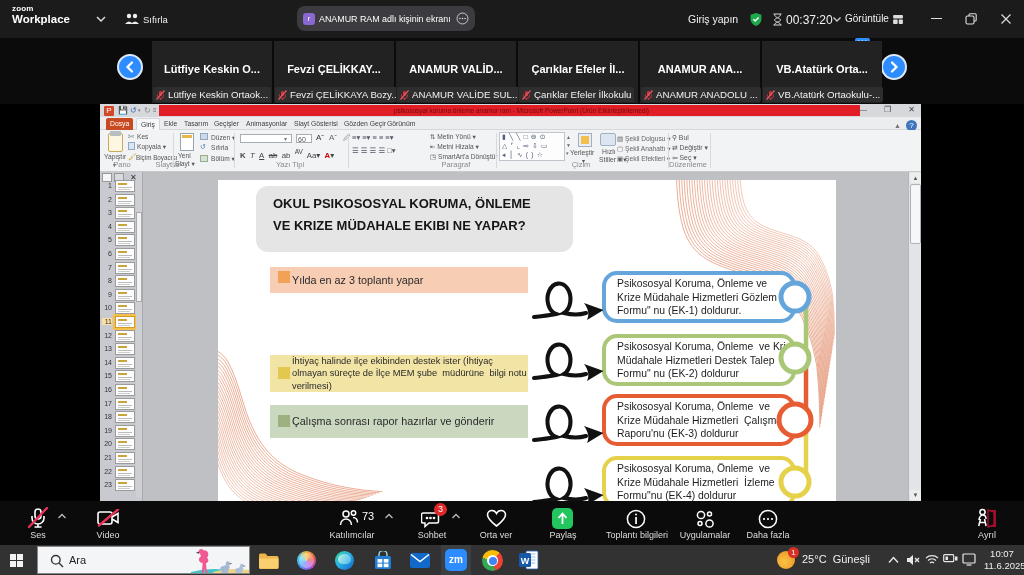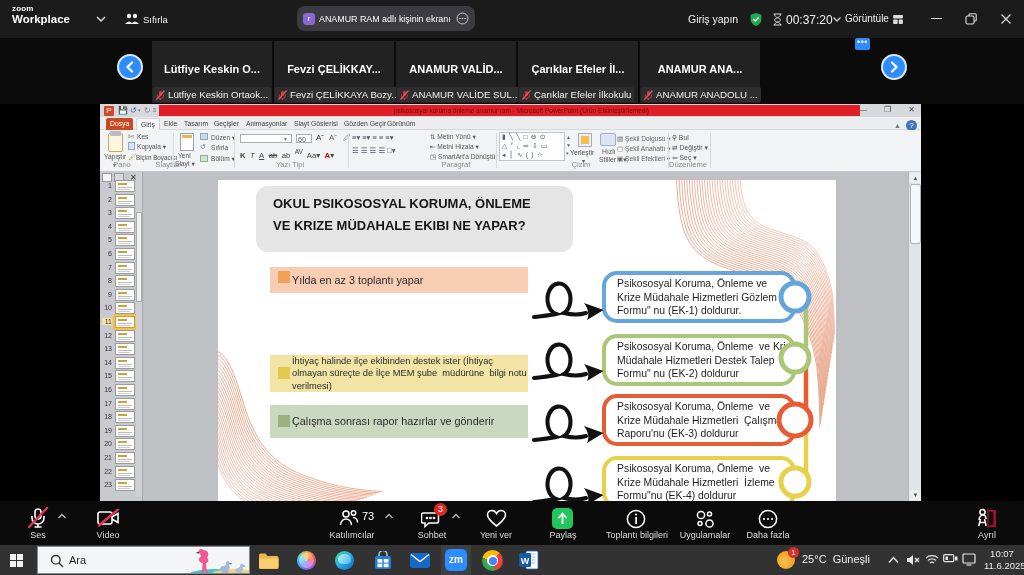--- a/index.html
+++ b/index.html
@@ -166,20 +166,28 @@
           <path d="M0.5 9.5 L8.5 0.5" stroke="#e05560" stroke-width="1.3"></path>
         </svg>Çarıklar Efeler İlkokulu</div>
   </div>
   <div class="tile" style="left:640px;">
     <div class="tname">ANAMUR ANA...</div>
     <div class="tlabel"><svg width="9" height="10" viewBox="0 0 9 10">
           <rect x="3" y="1" width="3" height="5" rx="1.5" fill="#d8323c"></rect>
           <path d="M1.5 4.5 v1 a3 3 0 0 0 6 0 v-1 M4.5 8.5 v1.5" stroke="#d8323c" stroke-width="1" fill="none"></path>
           <path d="M0.5 9.5 L8.5 0.5" stroke="#e05560" stroke-width="1.3"></path>
         </svg>ANAMUR ANADOLU ...</div>
+  </div>
+  <div class="tile" style="left:762px;">
+    <div class="tname">VB.Atatürk Orta...</div>
+    <div class="tlabel"><svg width="9" height="10" viewBox="0 0 9 10">
+          <rect x="3" y="1" width="3" height="5" rx="1.5" fill="#d8323c"></rect>
+          <path d="M1.5 4.5 v1 a3 3 0 0 0 6 0 v-1 M4.5 8.5 v1.5" stroke="#d8323c" stroke-width="1" fill="none"></path>
+          <path d="M0.5 9.5 L8.5 0.5" stroke="#e05560" stroke-width="1.3"></path>
+        </svg>VB.Atatürk Ortaokulu-...</div>
   </div>
 </div>
 
 <div id="share" class="abs">
   <div id="pptwin">
 
     <div id="ptitle">
       <span class="qat" style="left:4px;"><span style="display:inline-block;width:10px;height:10px;background:#d24726;color:#fff;font-size:8px;line-height:10px;text-align:center;border-radius:1px;">P</span></span>
       <span class="qat" style="left:18px;color:#2a5caa;">💾</span>
       <span class="qat" style="left:30px;color:#3b6cb4;">↺</span>
@@ -651,21 +659,21 @@
   </svg>
   <div class="abs" style="left:434px;top:2px;width:13px;height:13px;border-radius:50%;background:#e02828;color:#fff;font-size:9px;text-align:center;line-height:13px;">3</div>
   <div class="zlabel" style="left:404px;top:29px;width:56px;">Sohbet</div>
   <svg class="abs" style="left:451px;top:12px" width="10" height="7" viewBox="0 0 10 7">
       <path d="M1.5 5 L5 1.5 L8.5 5" stroke="#bbb" stroke-width="1.3" fill="none"></path>
     </svg>
 
   <svg class="abs" style="left:486px;top:8px" width="21" height="19" viewBox="0 0 21 19">
     <path d="M10.5 17 C4 12 1.5 8.5 1.5 5.8 C1.5 3 3.7 1.5 6 1.5 c2 0 3.6 1.2 4.5 3 c0.9 -1.8 2.5 -3 4.5 -3 c2.3 0 4.5 1.5 4.5 4.3 C19.5 8.5 17 12 10.5 17 Z" fill="none" stroke="#fff" stroke-width="1.6"></path>
   </svg>
-  <div class="zlabel" style="left:468px;top:29px;width:56px;">Yeni ver</div>
+  <div class="zlabel" style="left:468px;top:29px;width:56px;">Orta ver</div>
 
   <div class="abs" style="left:552px;top:7px;width:21px;height:21px;border-radius:5px;background:#22c55e;"></div>
   <svg class="abs" style="left:552px;top:7px" width="21" height="21" viewBox="0 0 21 21">
       <path d="M10.5 16 V6.5 M6.5 10 L10.5 5.5 L14.5 10" stroke="#fff" stroke-width="1.8" fill="none"></path>
     </svg>
   <div class="zlabel" style="left:534px;top:29px;width:58px;">Paylaş</div>
 
   <svg class="abs" style="left:626px;top:8px" width="20" height="20" viewBox="0 0 20 20">
     <circle cx="10" cy="10" r="8.6" fill="none" stroke="#fff" stroke-width="1.5"></circle>
     <circle cx="10" cy="5.6" r="1" fill="#fff"></circle>

